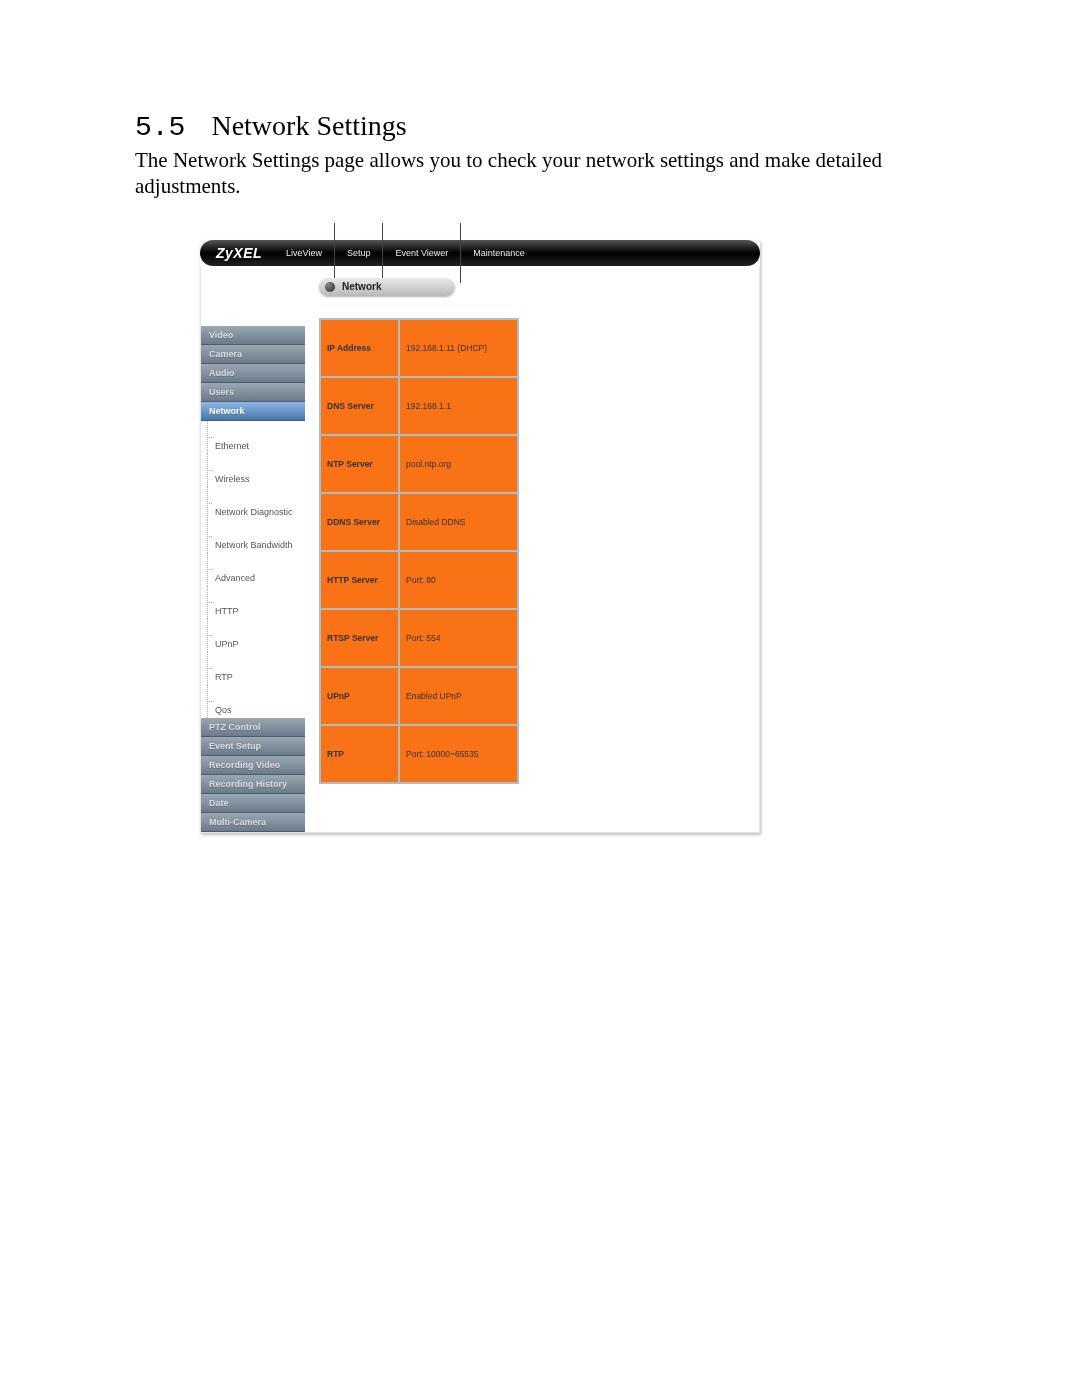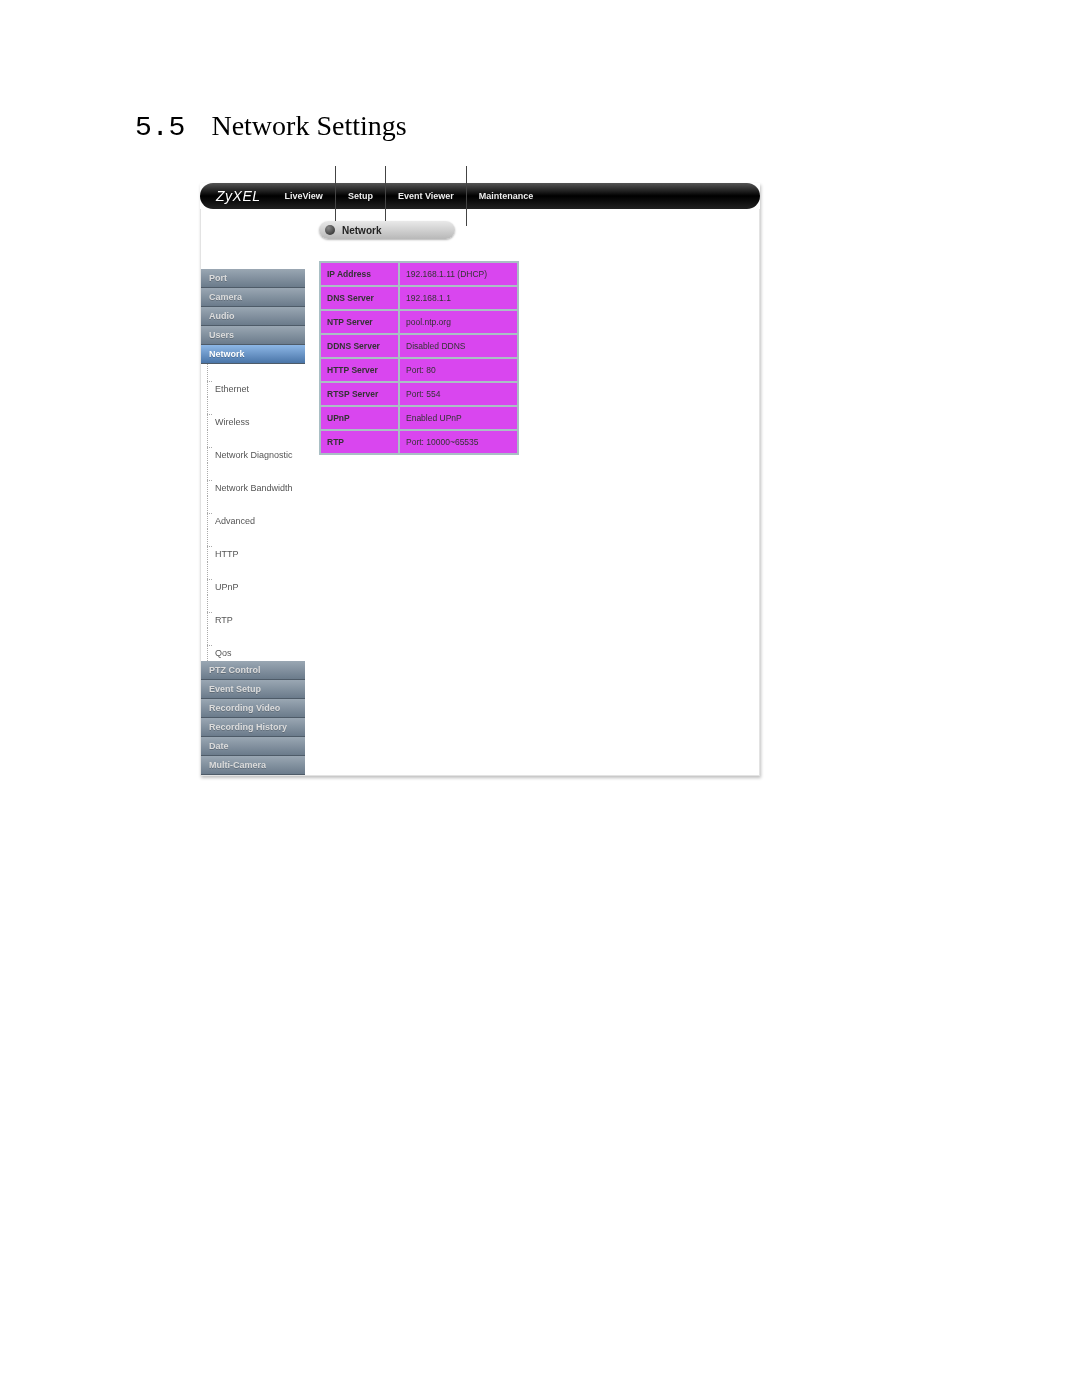--- a/index.html
+++ b/index.html
@@ -42,34 +42,34 @@
   .topbar {
     height: 26px;
     border-radius: 13px;
     background: linear-gradient(#555, #111 40%, #000 50%, #222);
     display: flex;
     align-items: center;
     color: #eee;
     padding: 0 10px 0 4px;
   }
   .logo {
-    font-weight: normal;
+    font-weight: bold;
     font-style: italic;
     font-size: 14px;
     color: #fff;
     padding: 0 12px;
     letter-spacing: 0.5px;
   }
   .tabs {
     display: flex;
     flex: 1;
   }
   .tab {
     font-size: 9px;
-    font-weight: bold;
+    font-weight: normal;
     padding: 17px 12px;
     line-height: 26px;
     border-left: 1px solid #444;
   }
   .tab:first-child { border-left: none; }
   .ui-body {
     display: flex;
     background: #fff;
     border-left: 1px solid #e3e3e3;
     border-right: 1px solid #e3e3e3;
@@ -148,23 +148,23 @@
     font-weight: bold;
     font-size: 10px;
     color: #222;
   }
   table.net {
     border-collapse: collapse;
     width: 200px;
   }
   table.net td {
     border: 2px solid #a9bfc4;
-    background: #d946ef;
+    background: #f97316;
     font-size: 8.5px;
-    padding: 6px 6px;
+    padding: 23px 6px;
     color: #333;
   }
   table.net td.k {
     width: 65px;
     font-weight: bold;
   }
   h2.subsection {
     font-size: 27px;
     font-weight: normal;
     margin: 24px 0 28px 0;
@@ -175,38 +175,39 @@
   }
 </style>
 </head>
 <body>
 
 <div class="page">
 
   <h2 class="section">
     <span class="num">5.5</span><span>Network Settings</span>
   </h2>
+  <p class="body">The Network Settings page allows you to check your network settings and make detailed adjustments.</p>
 
   <div class="screenshot-wrap">
     <div class="ui">
 
       <div class="topbar">
         <span class="logo">ZyXEL</span>
         <div class="tabs">
           <span class="tab">LiveView</span>
           <span class="tab">Setup</span>
           <span class="tab">Event Viewer</span>
           <span class="tab">Maintenance</span>
         </div>
       </div>
       <div class="ui-body">
 
         <div class="sidebar">
           <div class="sb-spacer"></div>
-          <span class="sb-item">Port</span>
+          <span class="sb-item">Video</span>
           <span class="sb-item">Camera</span>
           <span class="sb-item">Audio</span>
           <span class="sb-item">Users</span>
           <span class="sb-item active">Network</span>
           <div class="sb-sub">Ethernet</div>
           <div class="sb-sub">Wireless</div>
           <div class="sb-sub">Network Diagnostic</div>
           <div class="sb-sub">Network Bandwidth</div>
           <div class="sb-sub">Advanced</div>
           <div class="sb-sub">HTTP</div>

